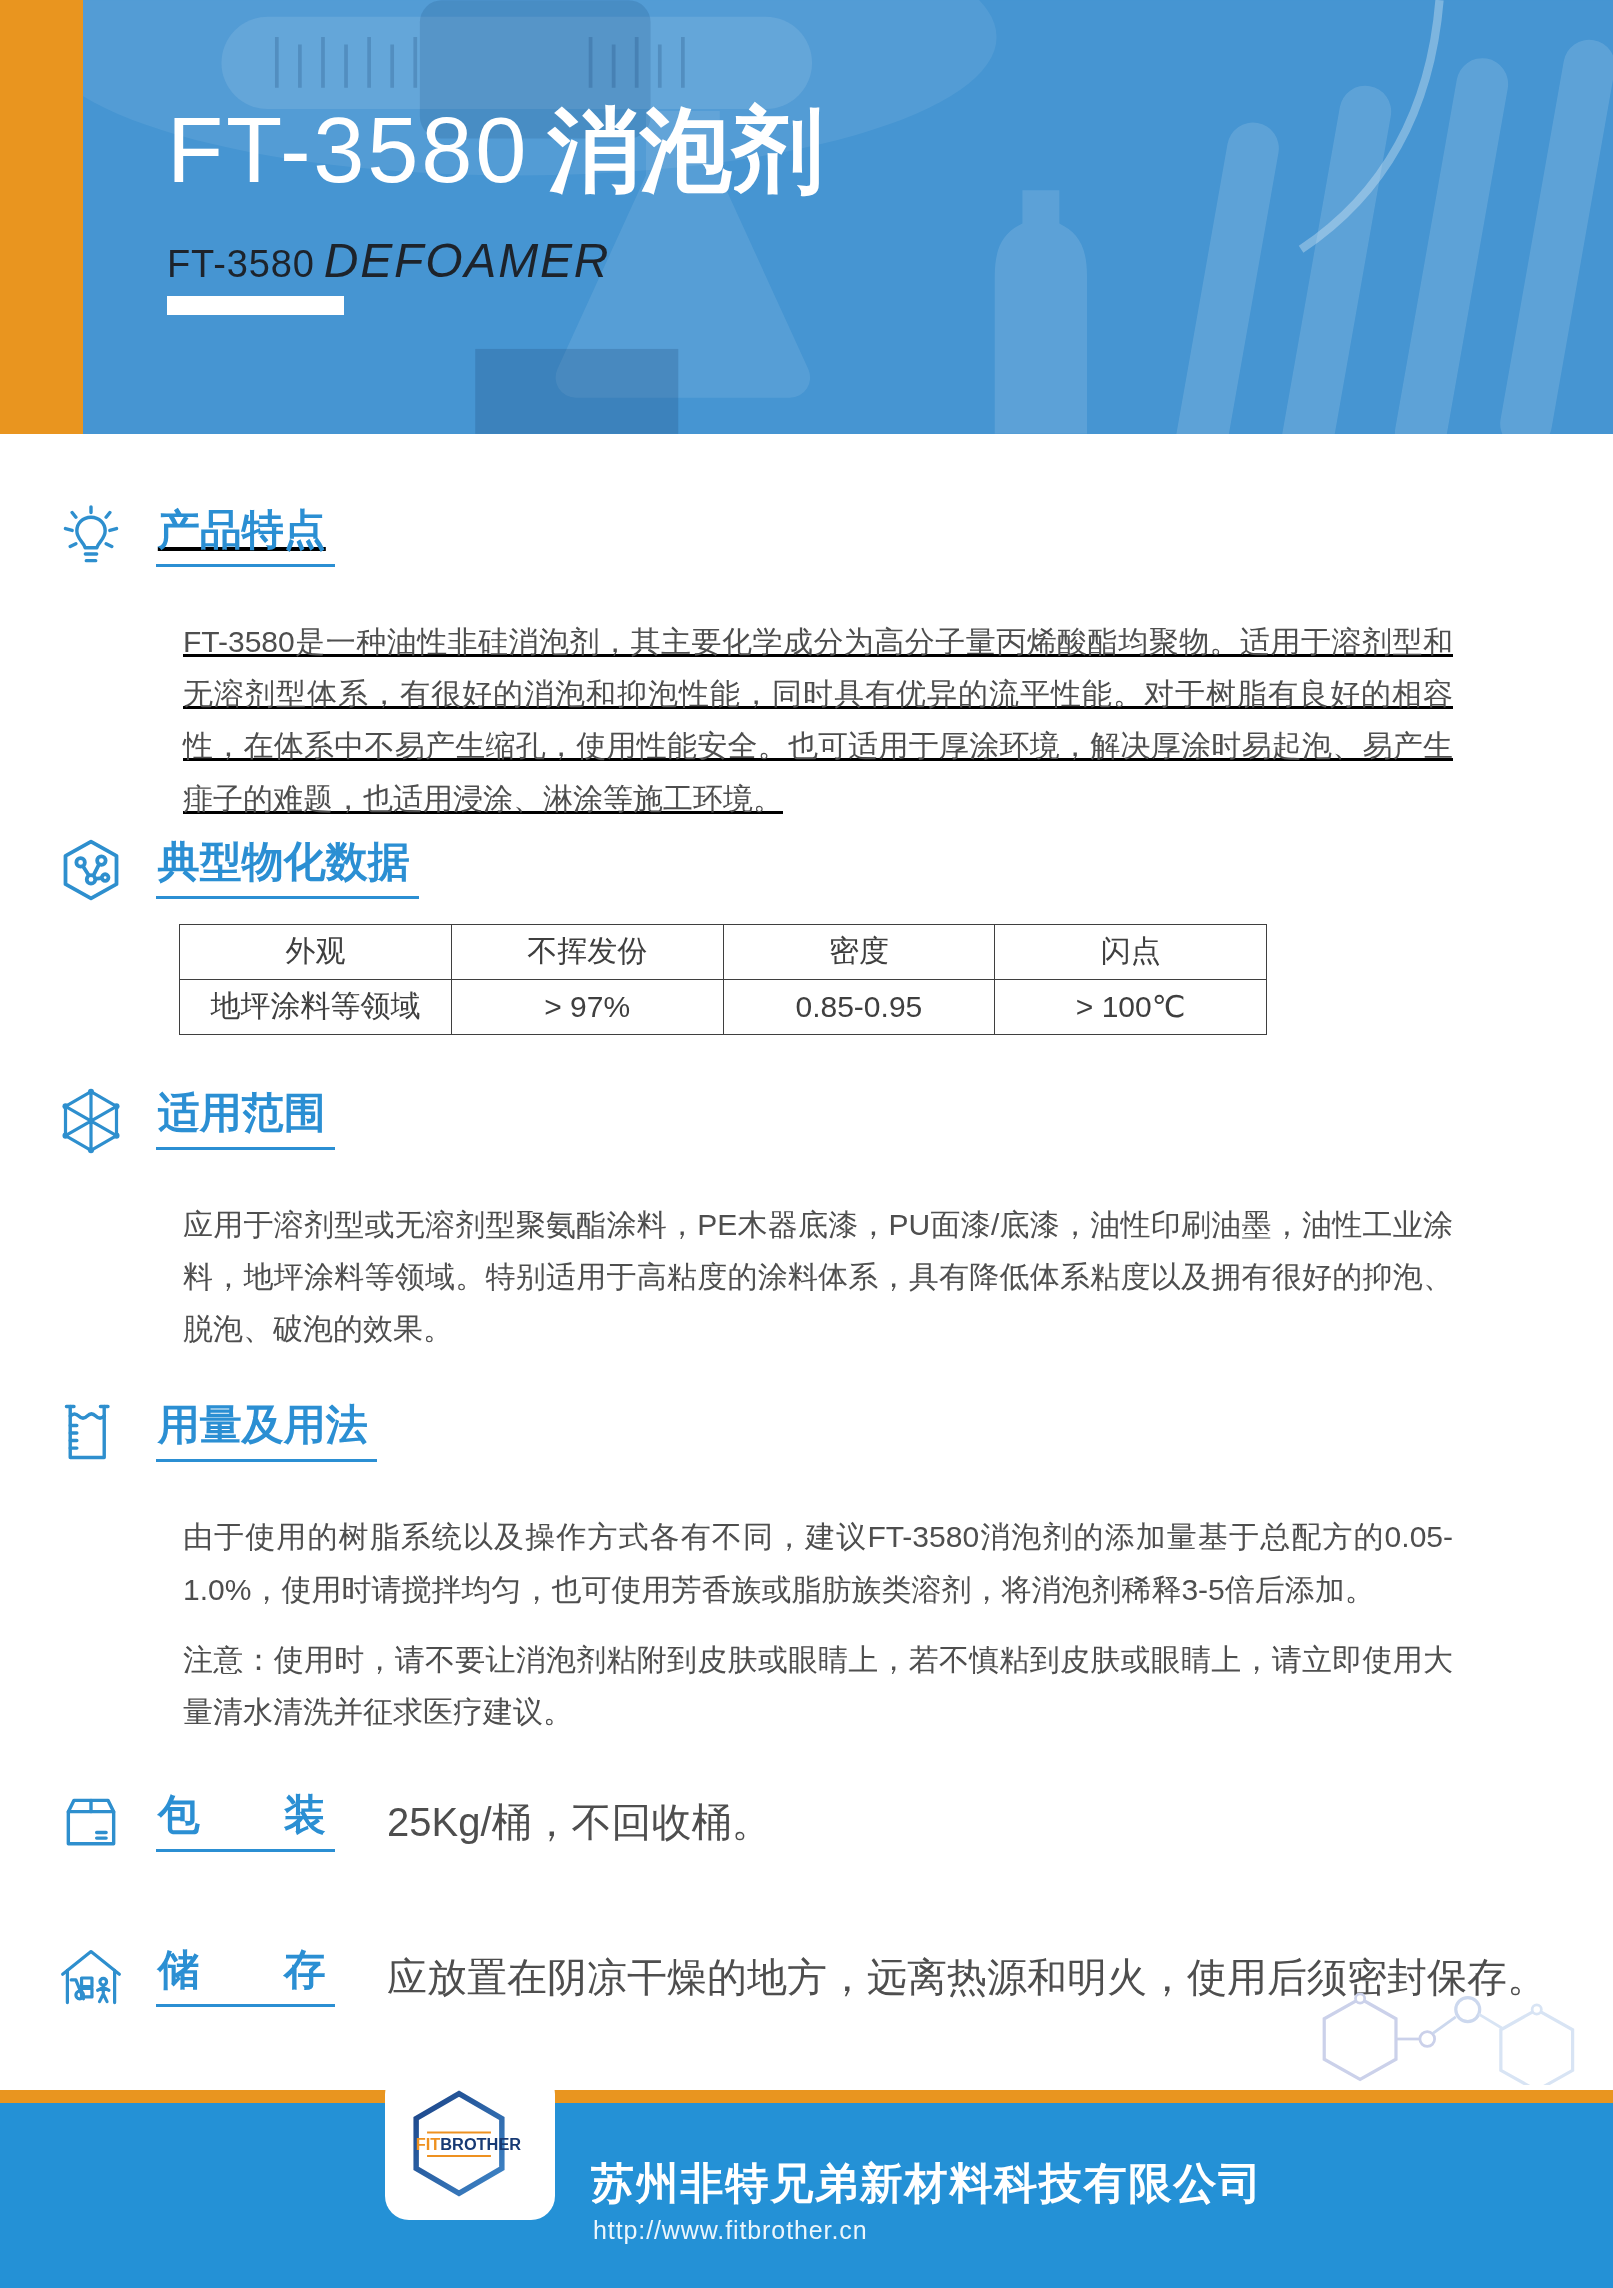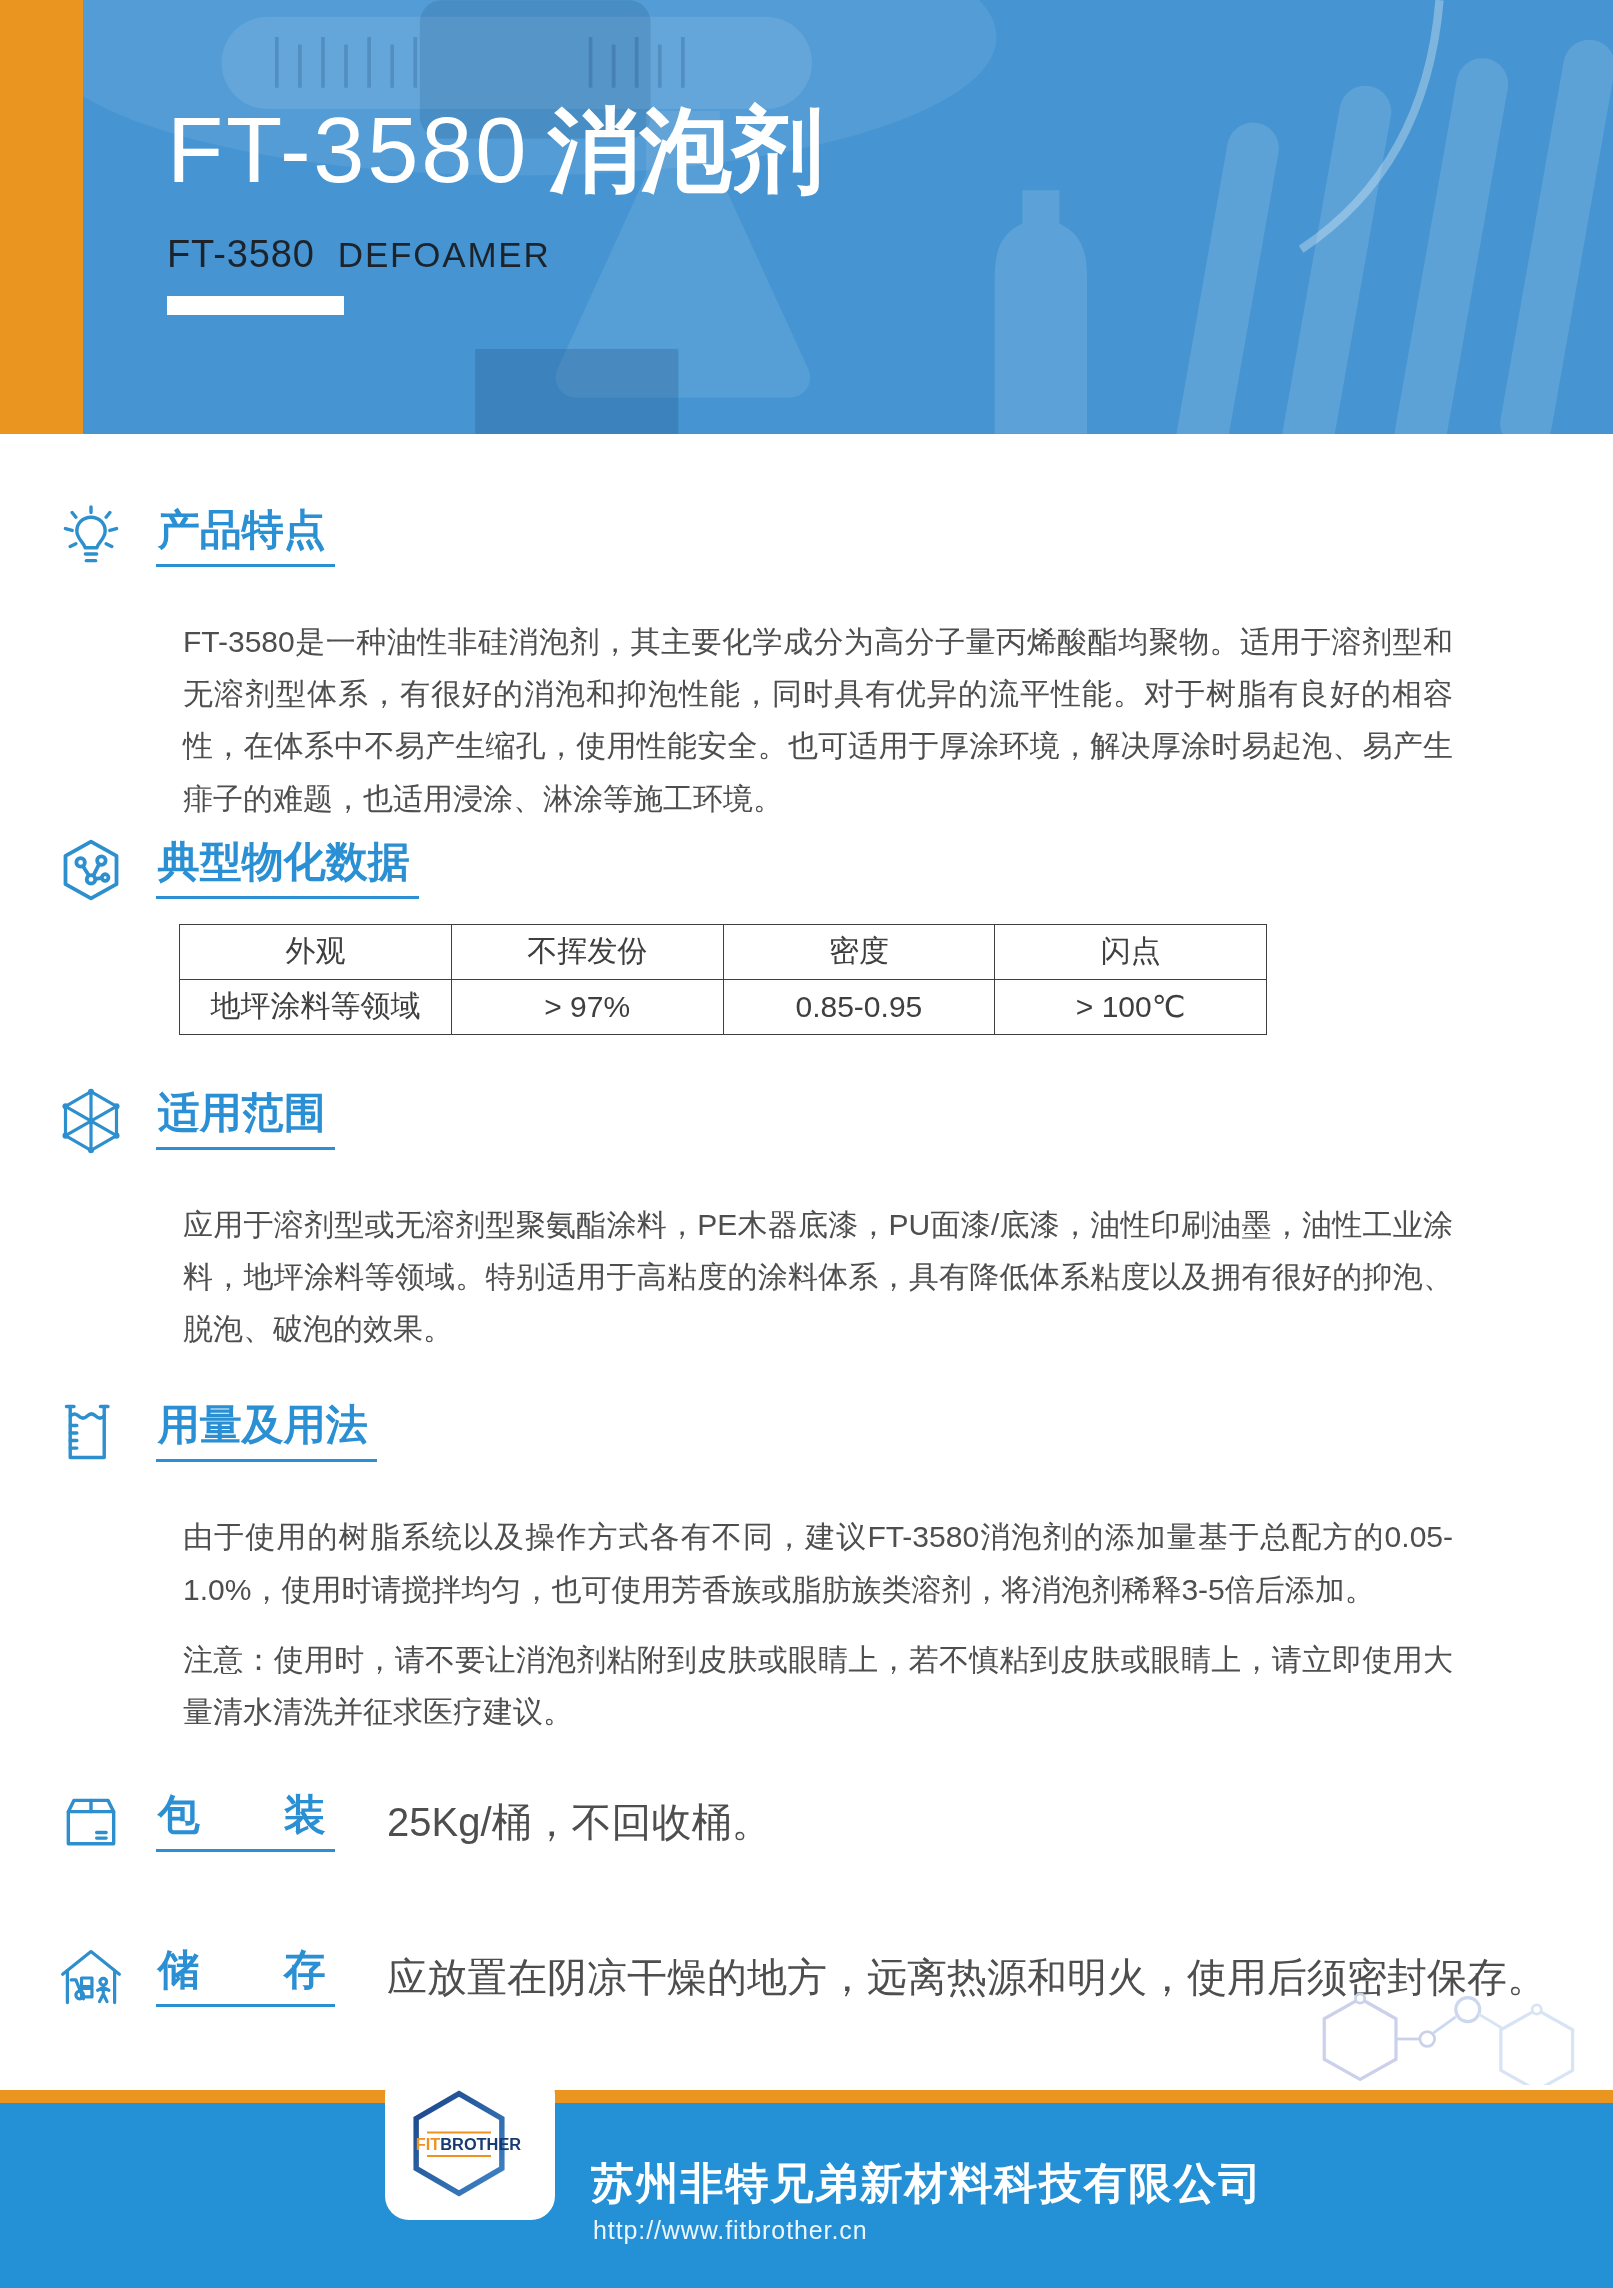--- a/index.html
+++ b/index.html
@@ -8,34 +8,34 @@
 
   
   .hero{position:relative;height:434px;overflow:hidden;background:#4695d2;}
   .hero-art{position:absolute;left:0;top:0;}
   .orange-stripe{position:absolute;left:0;top:0;width:83px;height:434px;background:#e9951f;z-index:3;}
   .hero-title{position:absolute;left:167px;top:100px;margin:0;color:#fff;font-size:92px;line-height:1.1;z-index:2;white-space:nowrap;}
   .hero-title .t-model{font-weight:500;letter-spacing:2.8px;}
   .hero-title .t-cjk{font-weight:700;margin-left:18.5px;}
   .hero-sub{position:absolute;left:167px;top:233px;color:#1d232b;z-index:2;white-space:nowrap;}
   .hero-sub .s-model{font-size:38px;font-weight:500;letter-spacing:0.9px;}
-  .hero-sub .s-word{font-size:35px;font-weight:400;margin-left:23px;letter-spacing:1.8px;}
+  .hero-sub .s-word{font-size:48px;font-weight:400;margin-left:9px;letter-spacing:1.8px;font-style:italic;}
   .hero-bar{position:absolute;left:167px;top:296px;width:177px;height:18.5px;background:#fff;z-index:2;}
 
   
   .sec-head{display:flex;align-items:center;margin-left:57px;}
   .sec-icon{width:68px;height:68px;margin-right:31px;flex:0 0 auto;}
   .sec-icon svg{width:100%;height:100%;display:block;}
   .sec-title{margin:0;font-size:42px;font-weight:700;color:#2b8fd3;line-height:1;
              padding:0 9.2px 13px 1.8px;border-bottom:3.7px solid #2b8fd3;white-space:pre;}
   .sec-body{margin:44px 160px 0 183px;font-size:30px;line-height:1.74;color:#4e4e4e;text-align:justify;}
   .note{margin-top:18.5px;}
   .inline-body{margin-left:52px;font-size:40px;color:#4e4e4e;white-space:nowrap;}
 
-  #features{margin-top:70px;}
+  #features{margin-top:70px;text-decoration:underline;}
   #data{margin-top:11px;}
   #scope{margin-top:52px;}
   #usage{margin-top:44px;}
   #packaging{margin-top:50px;}
   #storage{margin-top:87px;}
 
   
   .phys-table{border-collapse:collapse;margin:20px 0 0 179px;width:1088px;table-layout:fixed;}
   .phys-table th,.phys-table td{border:1.8px solid #3f3f3f;height:54px;text-align:center;
      font-size:30px;font-weight:400;color:#3f3f3f;padding:0;}

